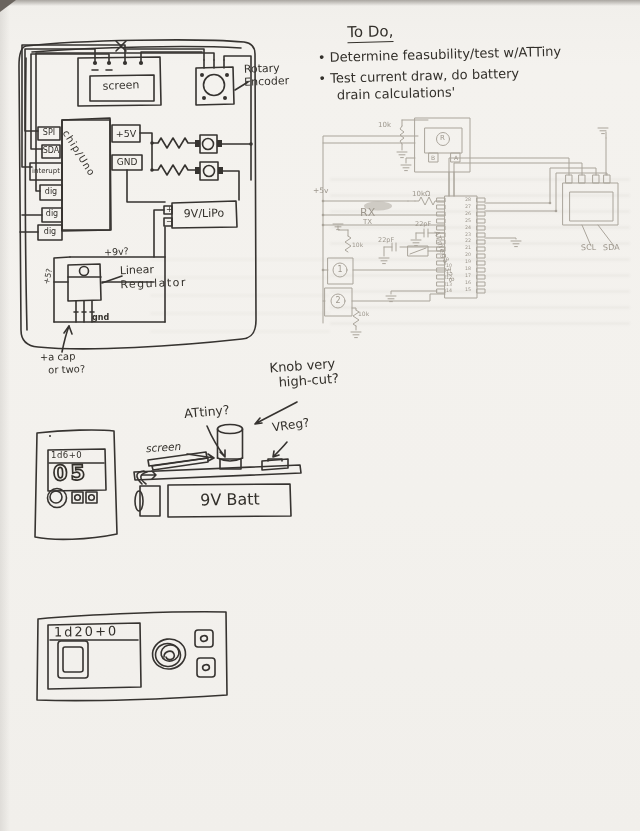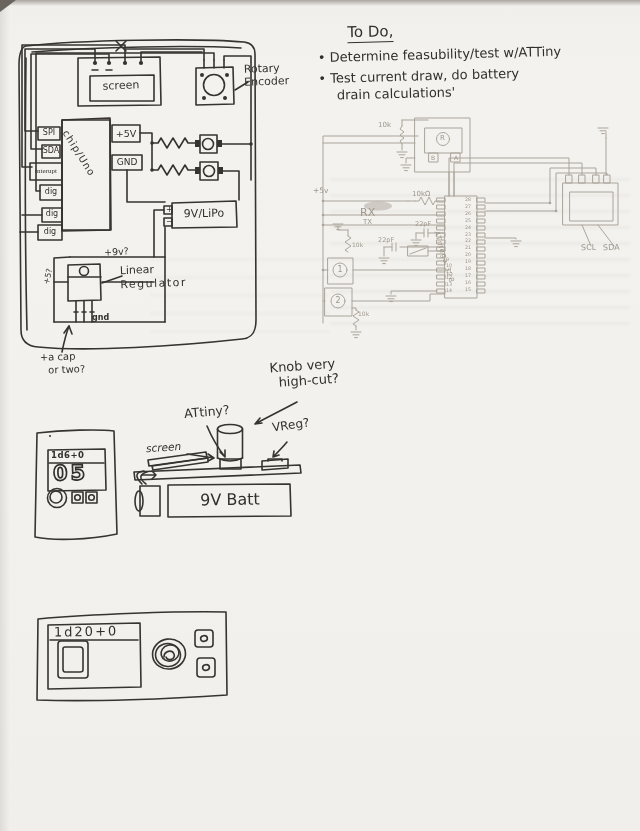--- a/index.html
+++ b/index.html
@@ -136,21 +136,21 @@
   <g>
     <path d="M54,322 C56,312 58,304 61,296"></path>
     <path d="M61,296 L56,303 M61,296 L64,304"></path>
   </g>
 </svg>
 
 <div class="abs hand center" style="left:90px;top:79px;width:62px;font-size:11px;transform:rotate(-2deg);">screen</div>
 <div class="abs hand" style="left:70px;top:128px;font-size:10px;transform:rotate(58deg);transform-origin:0 0;letter-spacing:1px;">chip/Uno</div>
 <div class="abs hand center" style="left:38px;top:128px;width:22px;font-size:8px;">SPI</div>
 <div class="abs hand center" style="left:42px;top:146px;width:18px;font-size:8px;">SDA</div>
-<div class="abs hand center" style="left:29px;top:167px;width:34px;font-size:7px;font-family:Liberation Serif, serif;">interupt</div>
+<div class="abs hand center" style="left:29px;top:167px;width:34px;font-size:7px;">interupt</div>
 <div class="abs hand center" style="left:40px;top:187px;width:22px;font-size:8px;">dig</div>
 <div class="abs hand center" style="left:42px;top:209px;width:20px;font-size:8px;">dig</div>
 <div class="abs hand center" style="left:38px;top:227px;width:24px;font-size:8px;">dig</div>
 <div class="abs hand center" style="left:112px;top:128px;width:28px;font-size:9.5px;">+5V</div>
 <div class="abs hand center" style="left:112px;top:157px;width:30px;font-size:9px;">GND</div>
 <div class="abs hand" style="left:244px;top:62px;font-size:11px;line-height:13px;transform:rotate(-2deg);">
   <div>Rotary</div>
   <div>Encoder</div>
 </div>
 <div class="abs hand center" style="left:174px;top:207px;width:60px;font-size:11px;transform:rotate(-1deg);">9V/LiPo</div>
@@ -316,21 +316,21 @@
     <circle cx="29" cy="76" r="9.5"></circle>
     <circle cx="28" cy="75" r="6"></circle>
   </g>
   <g>
     <path d="M44,70 h11 v11 h-11 Z"></path>
       <circle cx="49.5" cy="75.5" r="2.8"></circle>
     <path d="M58,70 h11 v11 h-11 Z"></path>
       <circle cx="63.5" cy="75.5" r="2.8"></circle>
   </g>
 </svg>
-<div class="abs hand" style="left:51px;top:450px;font-size:8.5px;font-weight:bold;letter-spacing:.5px;">1d6+0</div>
+<div class="abs hand" style="left:51px;top:450px;font-size:8.5px;font-weight:normal;letter-spacing:.5px;">1d6+0</div>
 <div class="abs outline-digits" style="left:53px;top:461px;font-size:21px;letter-spacing:3px;transform:rotate(-2deg);">05</div>
 
 <svg class="ink" style="left:130px;top:398px;" width="180" height="125" viewBox="0 0 180 125">
   <g>
     <path d="M4,74 L170,67 L171,75 L5,82 Z"></path>
   </g>
   <g>
     <path d="M18,62 L76,54 L77,60 L19,68 Z"></path>
     <path d="M22,68 L78,60 L78,64 L23,72 Z"></path>
   </g>

